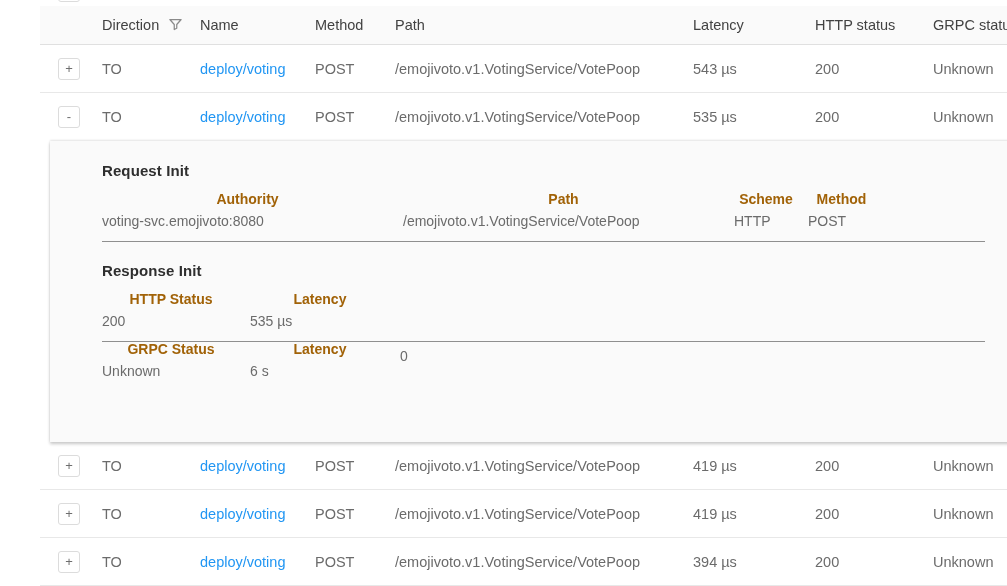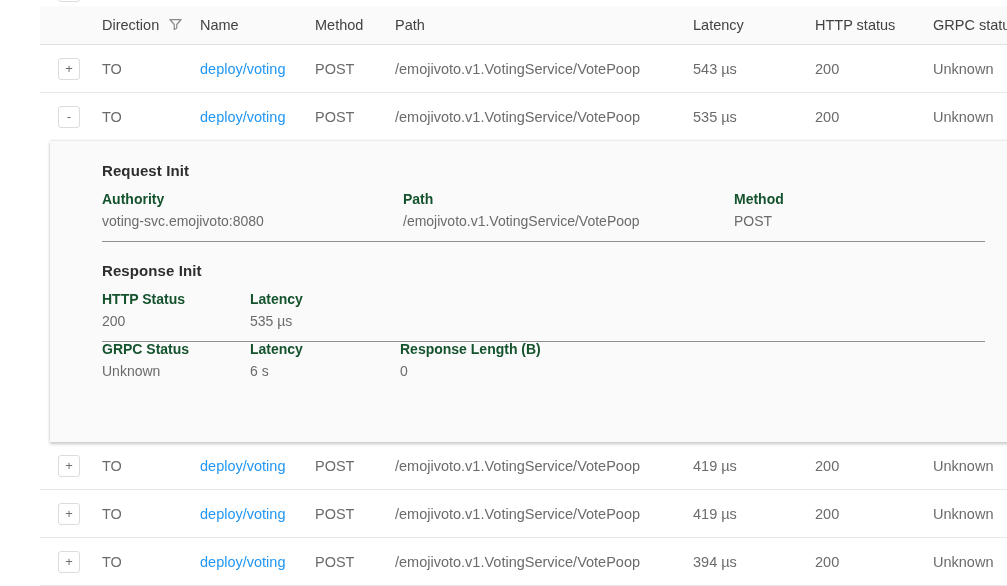--- a/index.html
+++ b/index.html
@@ -41,21 +41,21 @@
 
   
   .panel {
     margin: 0 10px; height: 301px; background: #fafafa;
     box-shadow: 0 2px 3px rgba(0,0,0,0.22), 0 -1px 2px rgba(0,0,0,0.10);
     padding: 20px 52px 17px 52px; position: relative; z-index: 2;
   }
   .panel h3 { font-size: 15px; line-height: 19px; color: #2e2e2e; font-weight: bold; margin-bottom: 12px; letter-spacing: 0.1px; }
   .fields { display: flex; }
   .field { padding-right: 10px; }
-  .field .lbl { font-weight: bold; color: #14532d; font-size: 14px; line-height: 15px; display: block; }
+  .field .lbl { font-weight: bold; color: #a16207; font-size: 14px; line-height: 15px; display: block; text-align: center; }
   .field .val { color: #6b6b6b; font-size: 14px; line-height: 15px; display: block; margin-top: 7px; white-space: nowrap; }
   .f-authority { width: 301px; }
   .f-reqpath   { width: 331px; }
   .f-scheme    { width: 74px; }
   .f-method    { width: 77px; }
   .f-tls       { flex: 1; }
   .f-httpstatus{ width: 148px; }
   .f-latency   { width: 150px; }
   .f-resplen   { flex: 1; }
   .divider { border: none; border-top: 1px solid #8f8f8f; margin-top: 12px; height: 0; }
@@ -126,20 +126,24 @@
     <h3>Request Init</h3>
     <div class="fields">
       <div class="field f-authority">
         <span class="lbl">Authority</span>
         <span class="val">voting-svc.emojivoto:8080</span>
       </div>
       <div class="field f-reqpath">
         <span class="lbl">Path</span>
         <span class="val">/emojivoto.v1.VotingService/VotePoop</span>
       </div>
+      <div class="field f-scheme">
+        <span class="lbl">Scheme</span>
+        <span class="val">HTTP</span>
+      </div>
       <div class="field f-method">
         <span class="lbl">Method</span>
         <span class="val">POST</span>
       </div>
     </div>
     <hr class="divider">
 
     <h3 class="mt">Response Init</h3>
     <div class="fields">
       <div class="field f-httpstatus">
@@ -156,21 +160,20 @@
     <div class="fields">
       <div class="field f-httpstatus">
         <span class="lbl">GRPC Status</span>
         <span class="val">Unknown</span>
       </div>
       <div class="field f-latency">
         <span class="lbl">Latency</span>
         <span class="val">6 s</span>
       </div>
       <div class="field f-resplen">
-        <span class="lbl">Response Length (B)</span>
         <span class="val">0</span>
       </div>
     </div>
   </div>
 
   <div class="trow">
     <div class="cell c-expand">
         <button class="expand-btn">+</button>
       </div>
     <div class="cell c-direction">TO</div>

